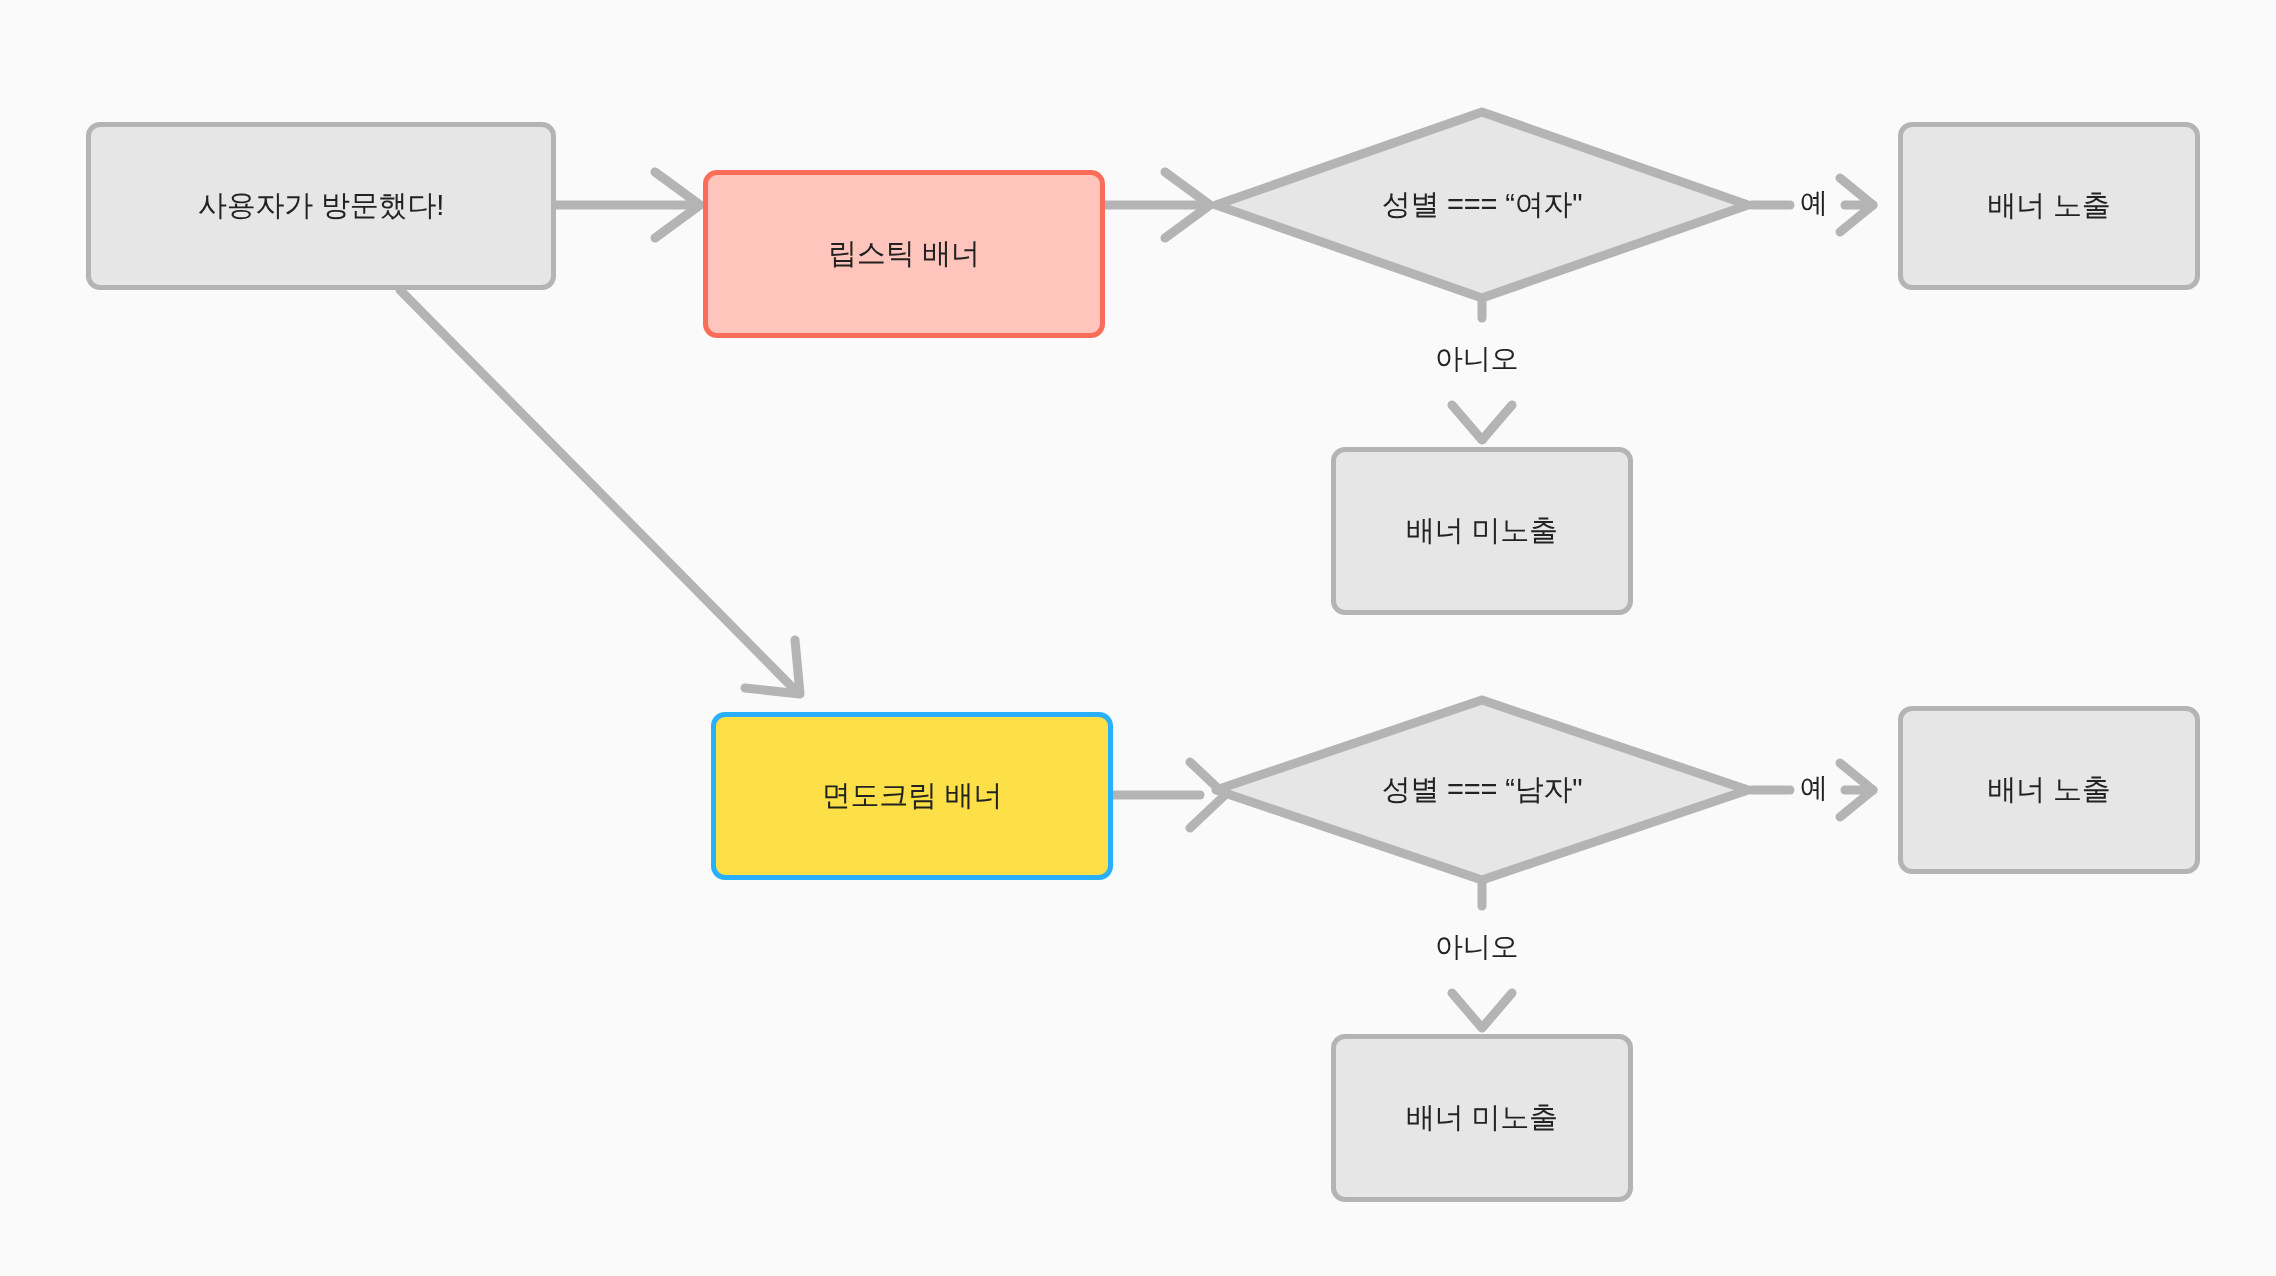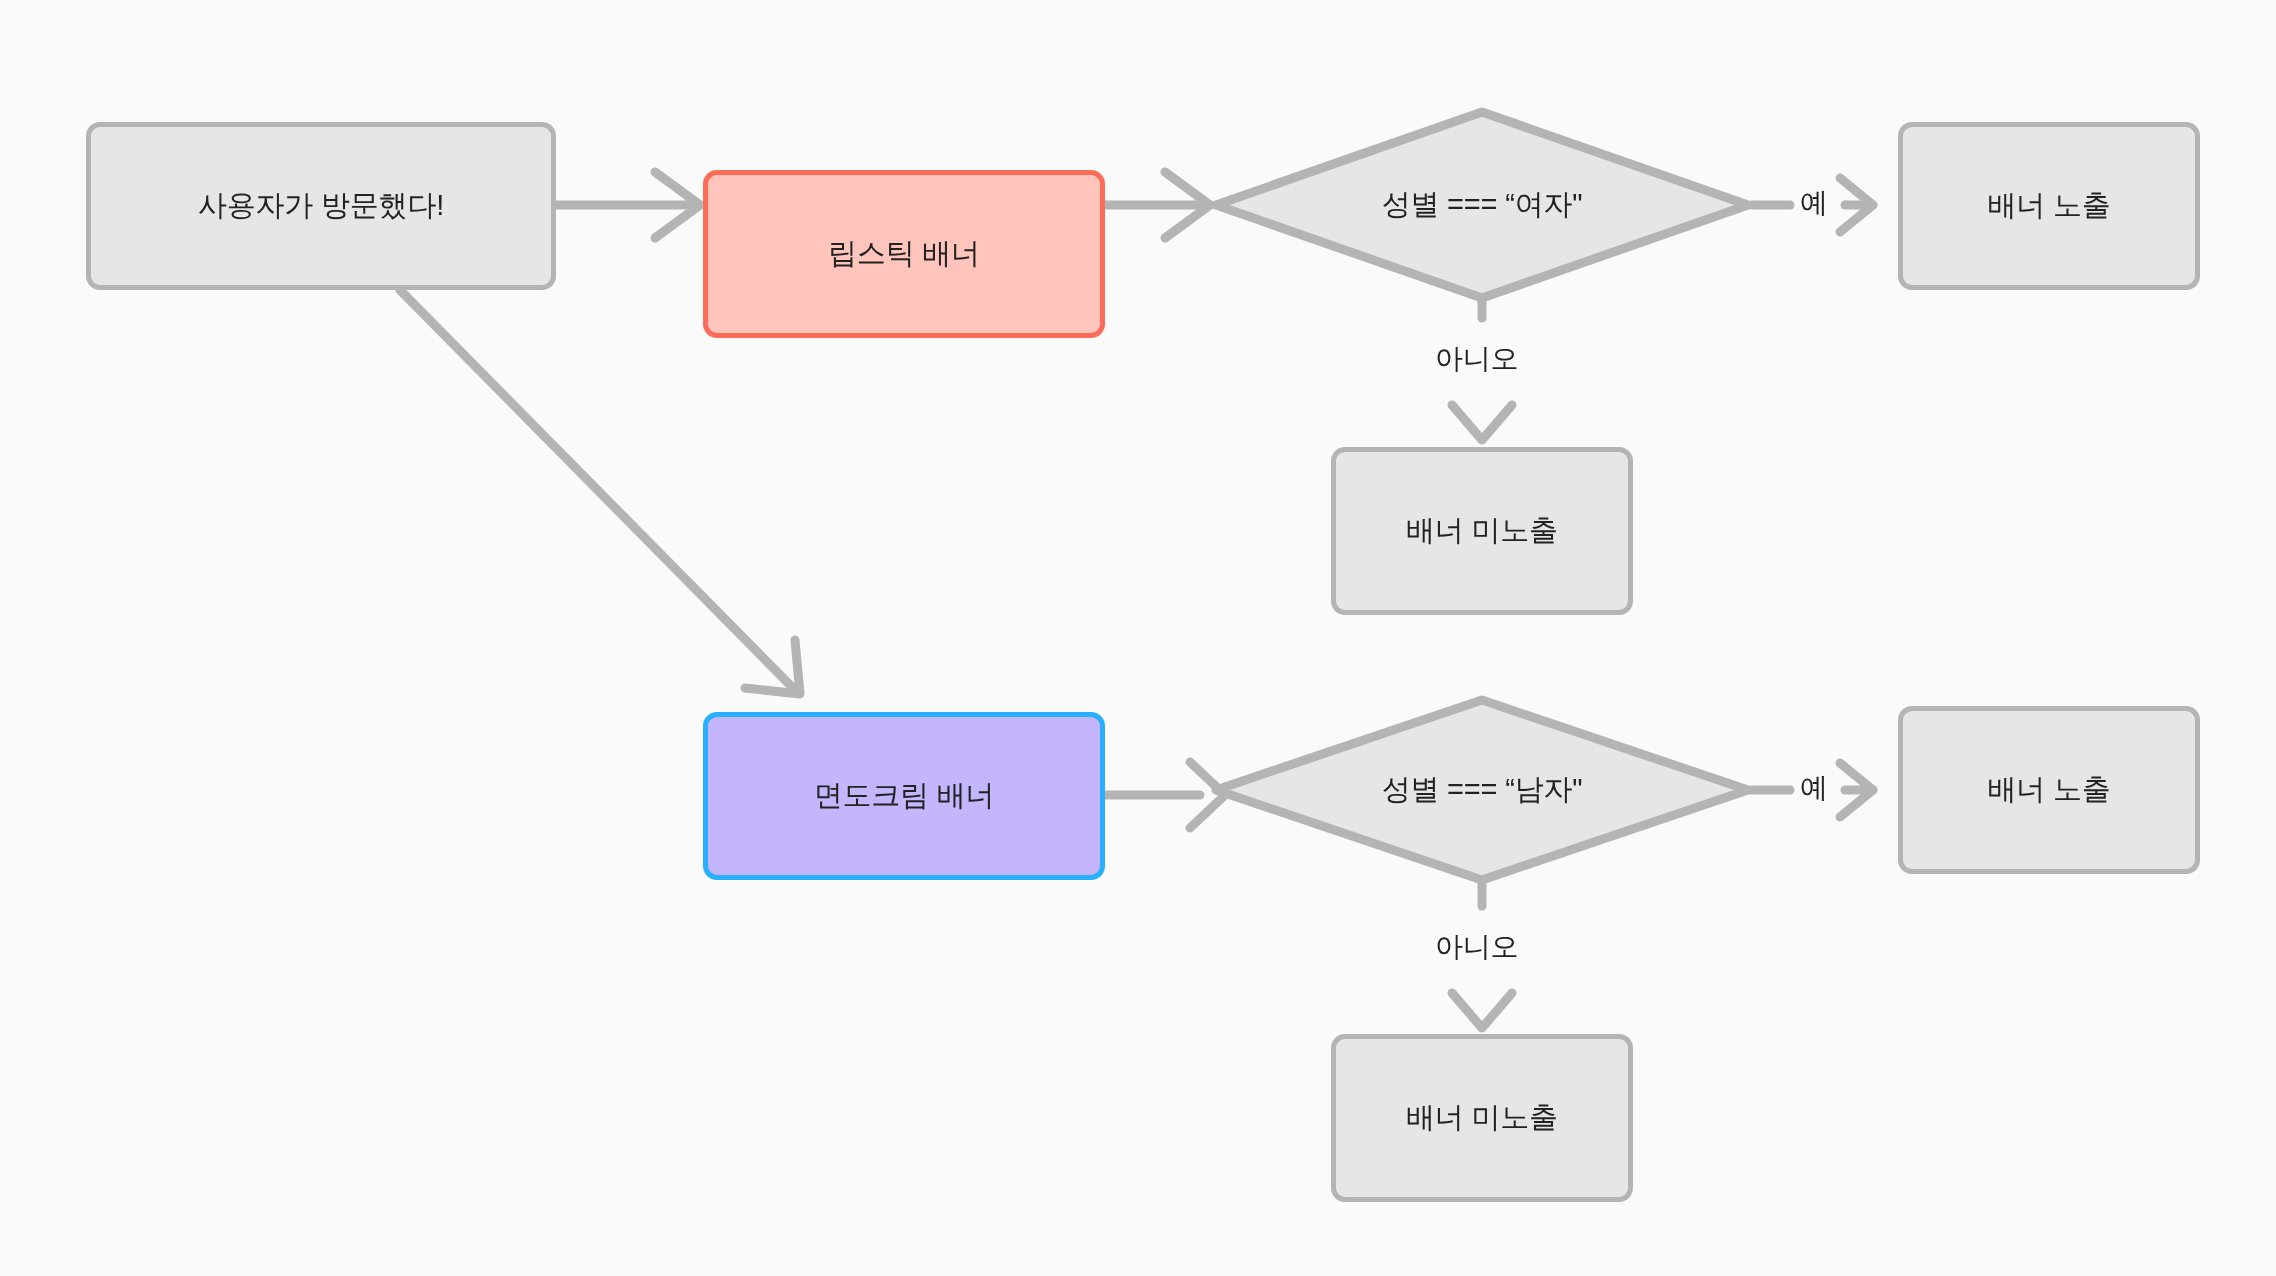--- a/index.html
+++ b/index.html
@@ -45,22 +45,23 @@
   .node.gray {
     background: #e6e6e6;
     border-color: #b4b4b4;
   }
   .node.red {
     background: #ffc5bc;
     border-color: #fb6d58;
     margin-top: 48px;
   }
   .node.blue {
-    background: #c4b5fd;
+    background: #fde047;
     border-color: #28b0fc;
+    margin-left: 8px;
   }
   .diamond-wrap {
     position: absolute;
   }
   .diamond-label {
     position: absolute;
     left: 0;
     top: 0;
     width: 100%;
     height: 100%;

